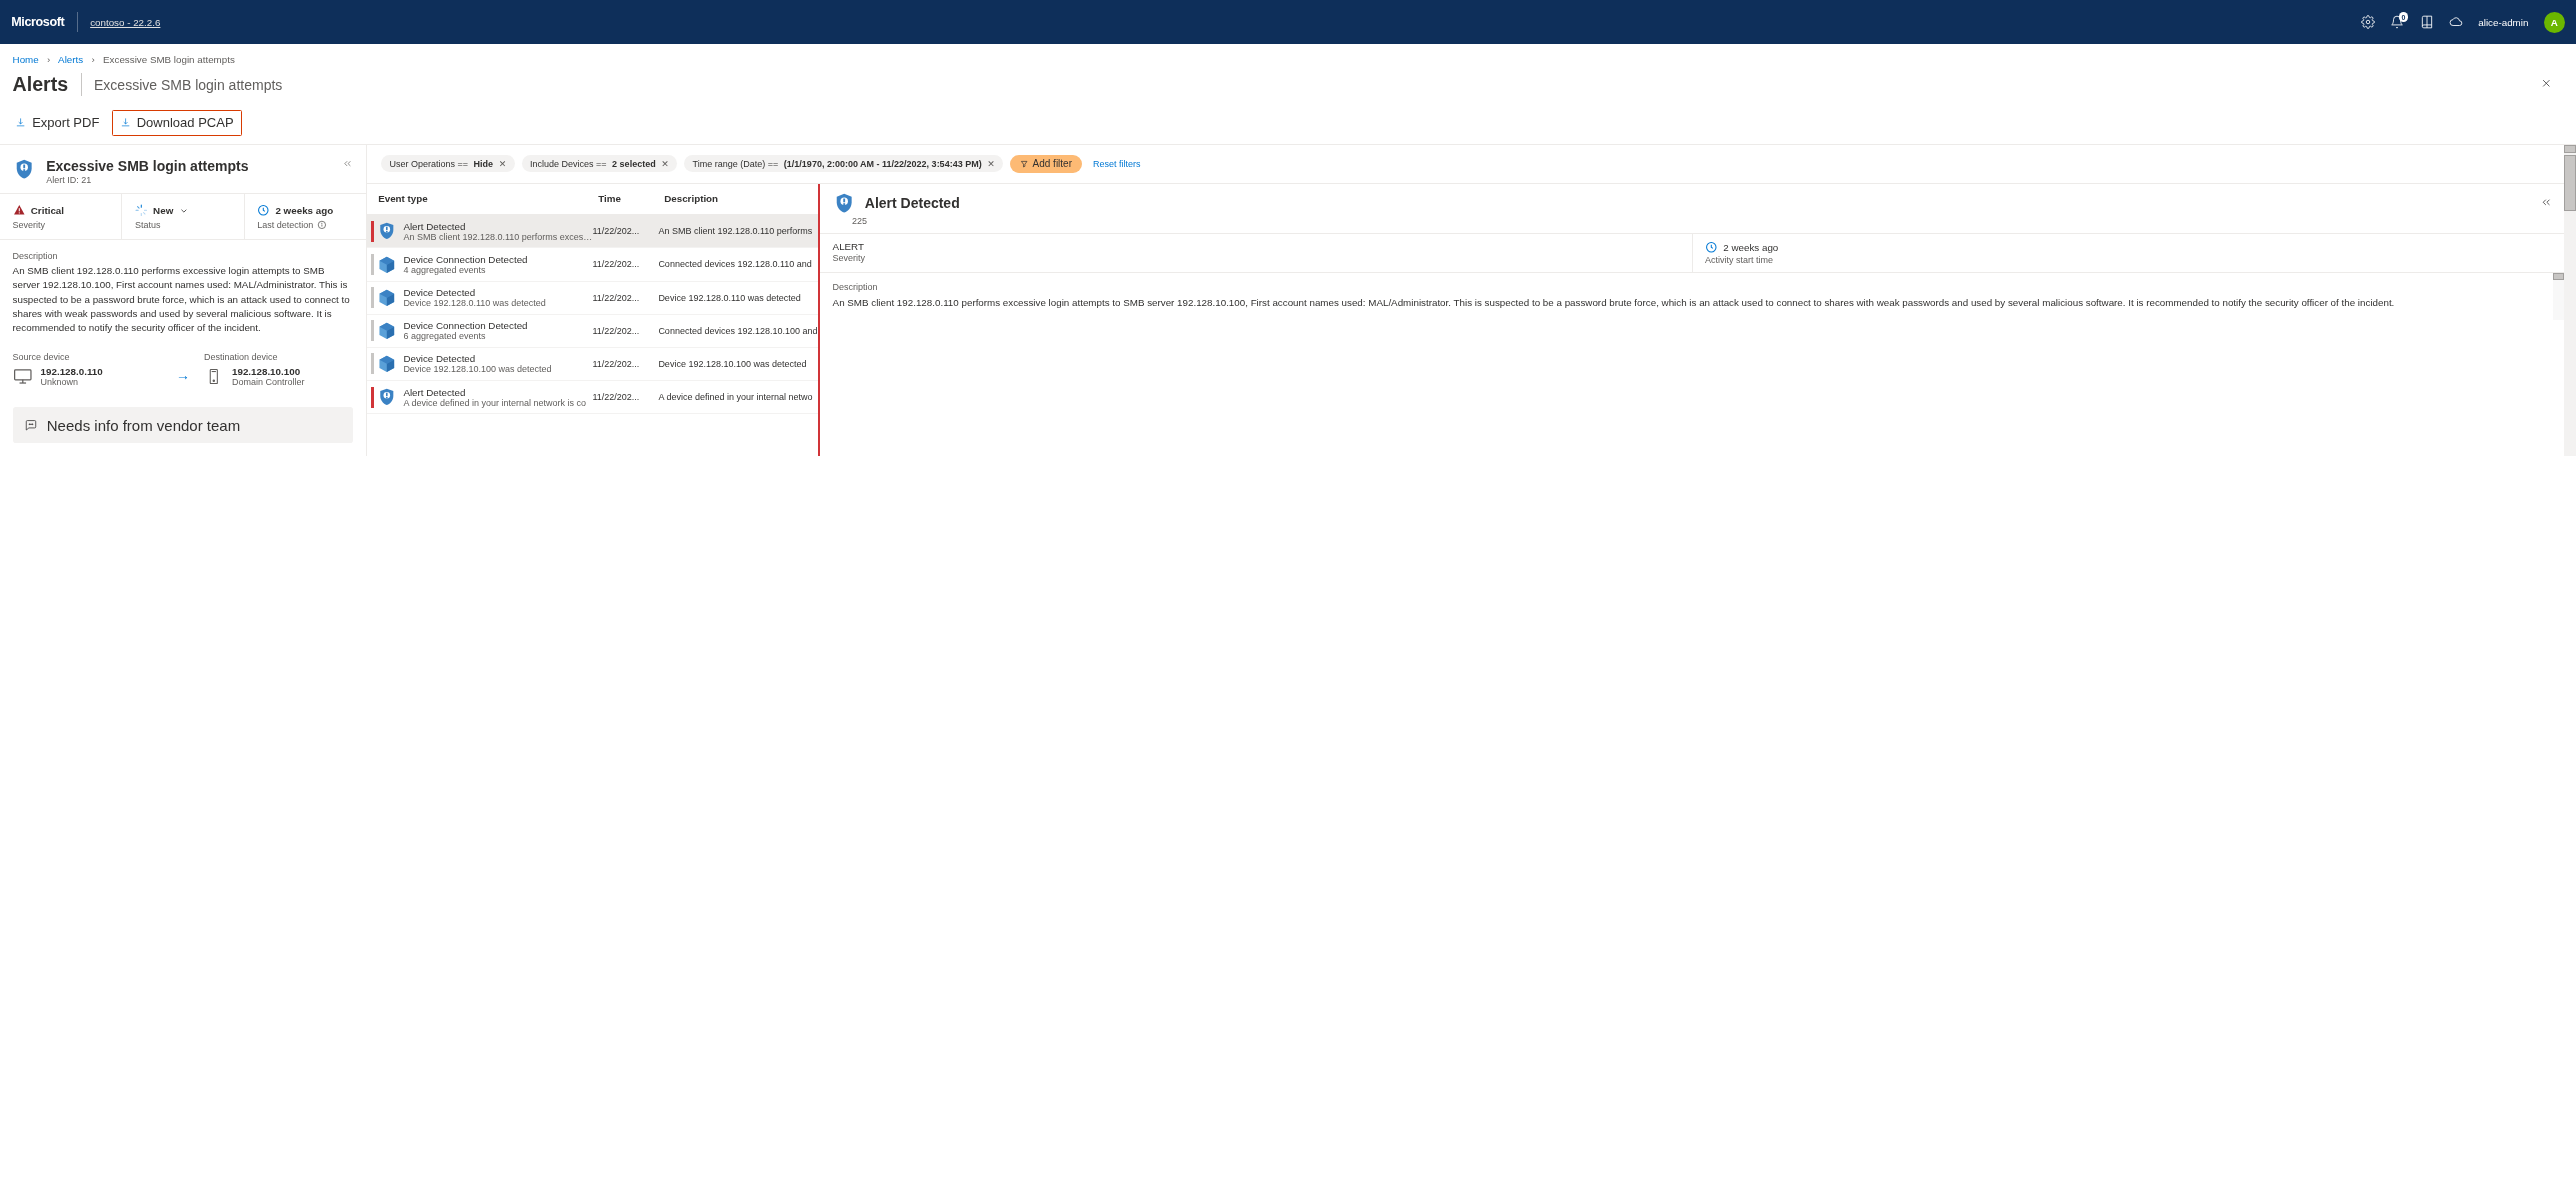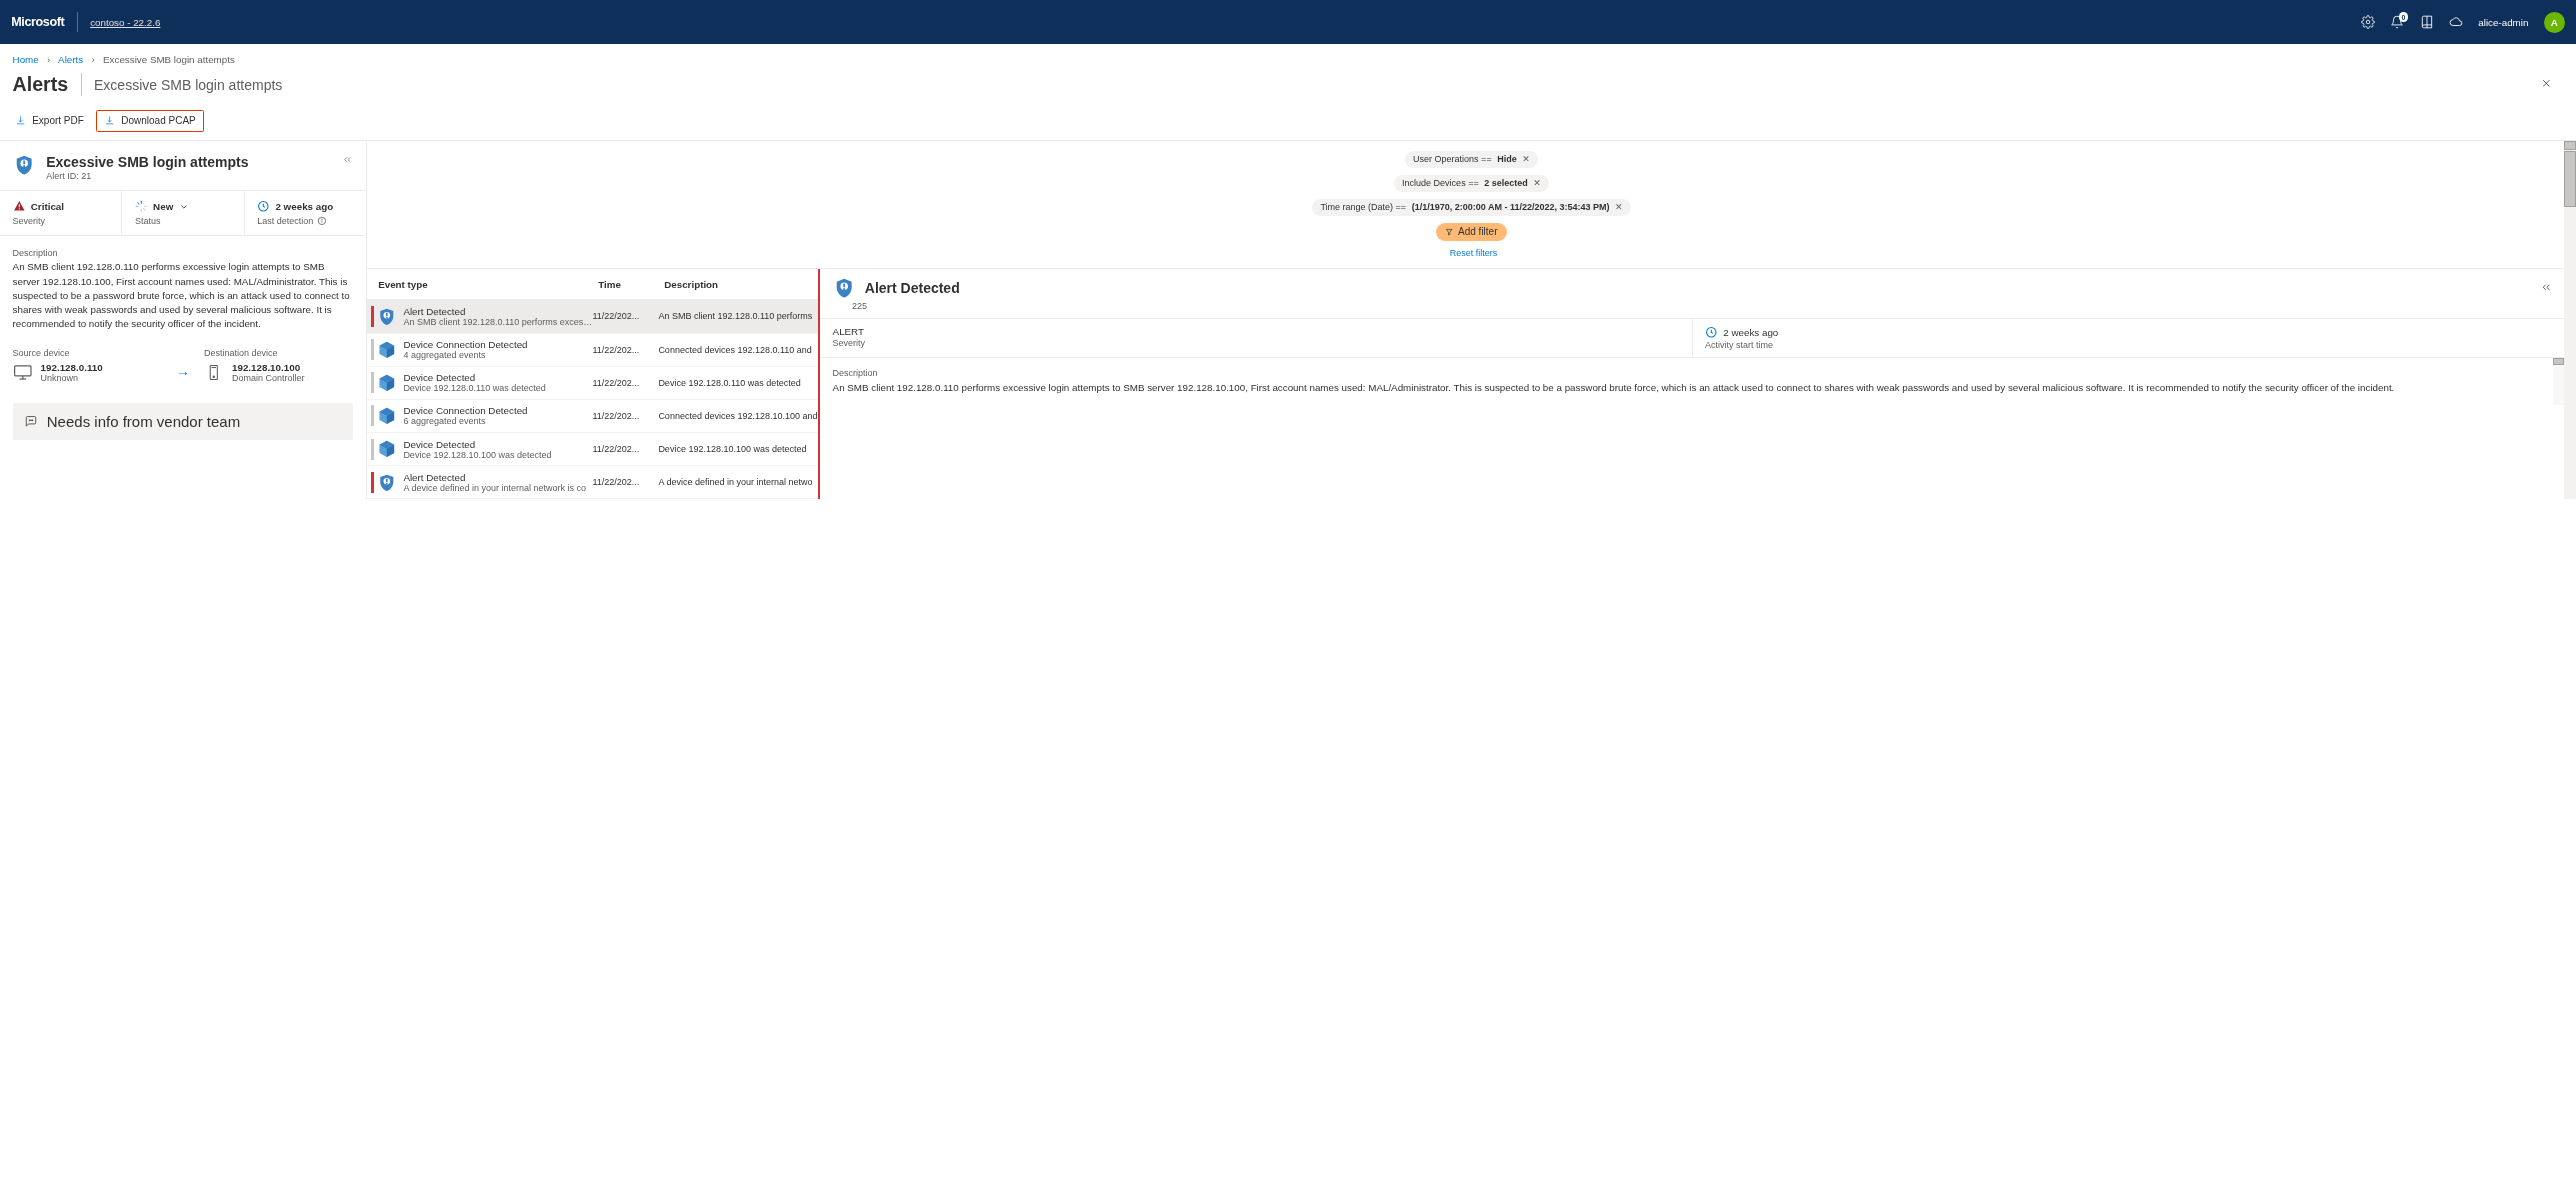--- a/index.html
+++ b/index.html
@@ -27,21 +27,21 @@
 
 .page-header { display: flex; align-items: center; padding: 1.4px 12.6px 9.8px; gap: 12.6px; }
 .page-header h1 { font-size: 19.6px; font-weight: 600; }
 .page-header-sep { width: 0.7px; height: 22.4px; background: #c8c6c4; }
 .page-header-sub { font-size: 14px; color: #605e5c; font-weight: 400; }
 .close-page { margin-left: auto; cursor: pointer; padding: 4.2px; margin-right: 7px; }
 .close-page svg { width: 12.6px; height: 12.6px; stroke: #323130; stroke-width: 1.5; fill: none; }
 
 
 .action-bar { display: flex; align-items: center; gap: 5.6px; padding: 4.2px 8.4px 8.4px; }
-.action-btn { display: flex; align-items: center; gap: 5.6px; padding: 4.2px 7px; cursor: pointer; font-size: 10px; color: #323130; border-radius: 1.4px; }
+.action-btn { display: flex; align-items: center; gap: 5.6px; padding: 4.2px 7px; cursor: pointer; font-size: 13px; color: #323130; border-radius: 1.4px; }
 .action-btn svg { width: 11.2px; height: 11.2px; fill: none; stroke: #0078d4; stroke-width: 1.5; }
 .highlight-box { border: 1.1px solid #d83b01; border-radius: 1.4px; }
 
 
 .content { display: flex; border-top: 0.7px solid #edebe9; position: relative; }
 .scrollbar-fake { position: absolute; right: 0; top: 0; width: 12px; height: 100%; background: #f3f2f1; }
 .scrollbar-thumb { width: 100%; background: #c8c6c4; border: 0.7px solid #a19f9d; }
 
 
 .left-panel { width: 367px; border-right: 0.7px solid #edebe9; position: relative; }
@@ -75,21 +75,21 @@
 .arrow-between { color: #0078d4; font-size: 14px; padding-top: 9.8px; }
 
 .note-banner { margin: 5.6px 12.6px 12.6px; background: #f3f2f1; border-radius: 2.8px; padding: 9.8px 11.2px; display: flex; align-items: center; gap: 9px; font-size: 15px; }
 
 
 .right-panel { flex: 1; display: flex; flex-direction: column; min-width: 0; }
 .tabs { display: flex; gap: 19.6px; padding: 9.8px 19.6px 0; border-bottom: 0.7px solid #edebe9; }
 .tab { padding: 0 1.4px 8.4px; font-size: 9.8px; color: #323130; cursor: pointer; border-bottom: 2.1px solid transparent; }
 .tab.active { font-weight: 600; border-bottom-color: #0078d4; }
 
-.filters { display: flex; flex-wrap: wrap; gap: 7px; padding: 9.8px 14px; align-items: center; border-bottom: 0.7px solid #edebe9; flex-direction: column; }
+.filters { display: flex; flex-wrap: wrap; gap: 7px; padding: 9.8px 14px; align-items: center; border-bottom: 0.7px solid #edebe9; }
 .filter-pill { background: #f3f2f1; border-radius: 11.2px; padding: 3.5px 8.4px; font-size: 9px; display: flex; align-items: center; gap: 5.6px; }
 .filter-pill .close-x { cursor: pointer; font-size: 9px; color: #605e5c; }
 .bold { font-weight: 600; }
 .add-filter { background: #fdba74; border-radius: 11.2px; padding: 3.5px 9.8px; font-size: 10px; color: #323130; cursor: pointer; display: flex; align-items: center; gap: 4.2px; }
 .reset-link { color: #0078d4; font-size: 9px; cursor: pointer; padding-left: 4.2px; }
 
 .timeline-wrap { display: flex; flex: 1; min-width: 0; }
 .timeline-table { flex: 1; min-width: 0; max-width: 451px; }
 .table-header { display: flex; padding: 9.8px 11.2px; font-size: 9.8px; font-weight: 600; color: #323130; border-bottom: 0.7px solid #edebe9; }
 .col-type { width: 220px; flex-shrink: 0; }

